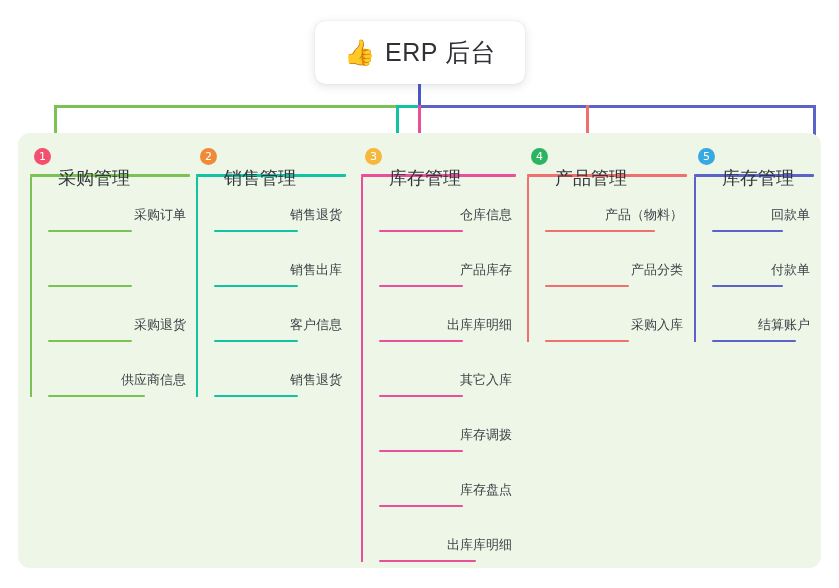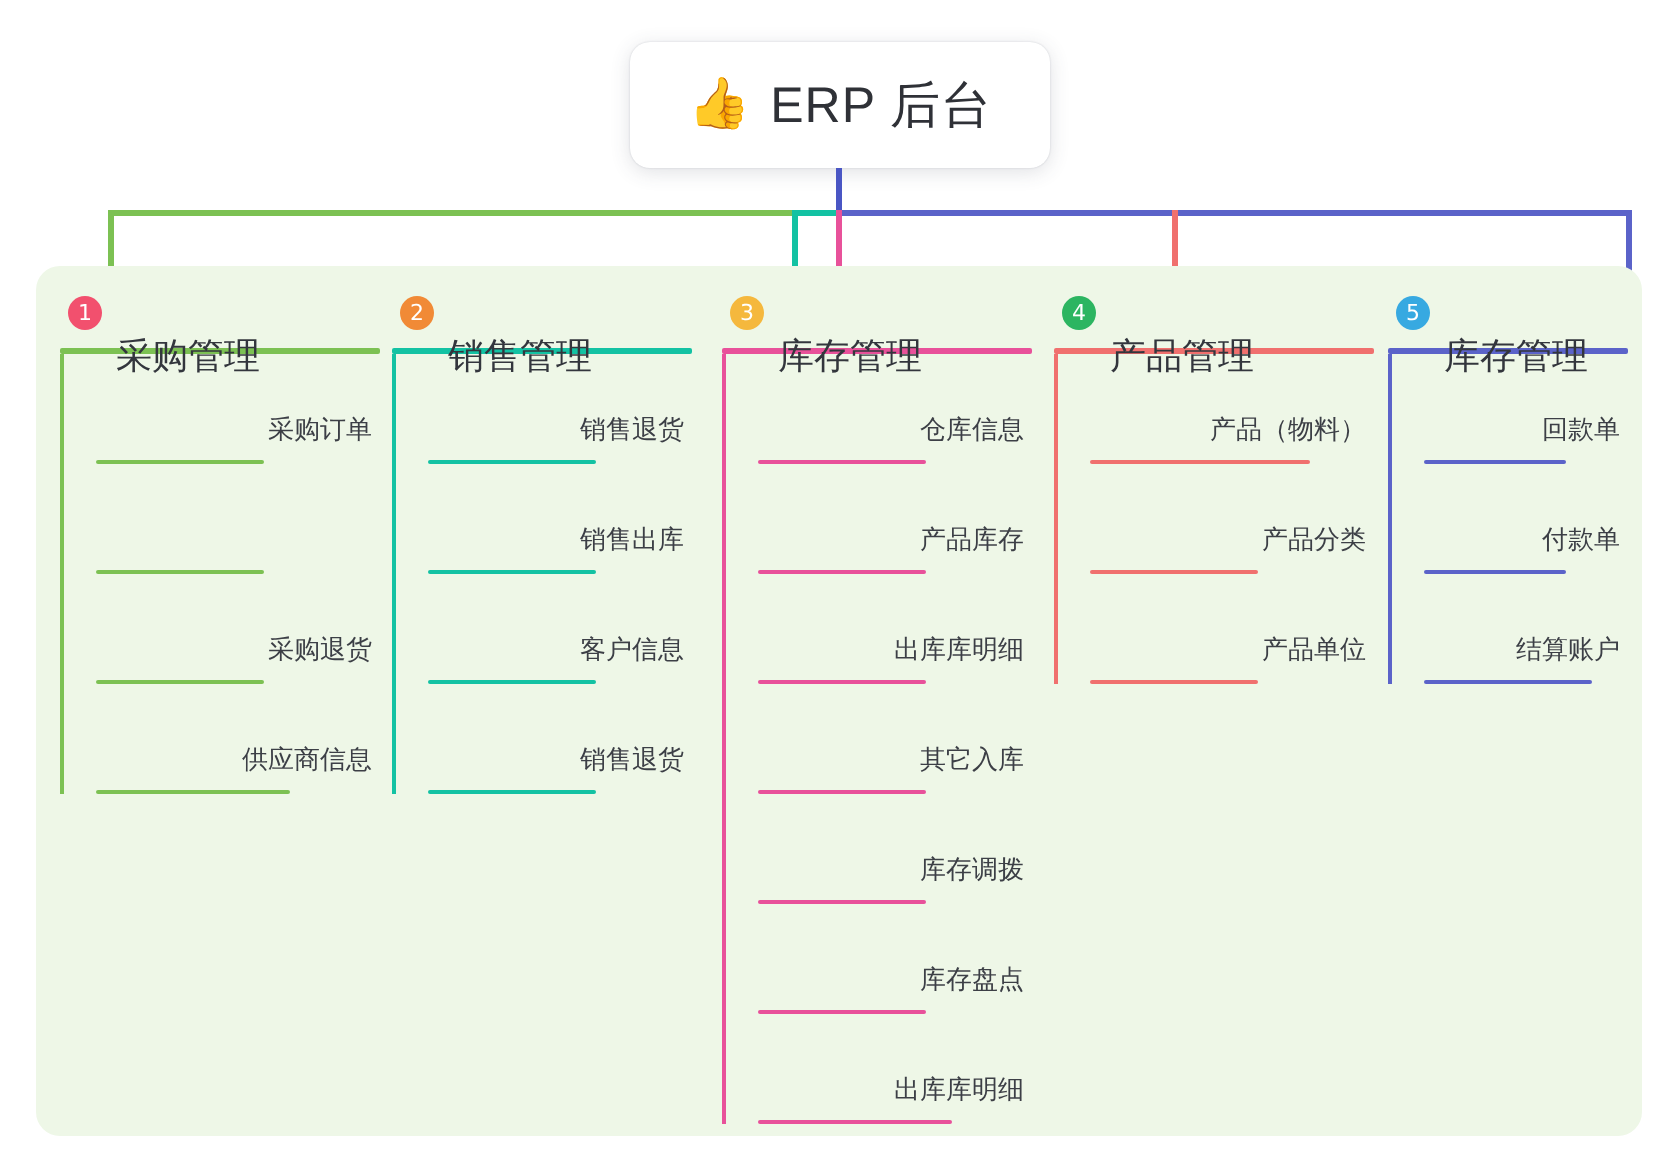--- a/index.html
+++ b/index.html
@@ -264,21 +264,21 @@
           <div class="spine" style="background: rgb(240, 112, 110); left: 0px;"></div>
           <div class="leaf">
             <div class="leaf-label">产品（物料）</div>
             <div class="leaf-rule" style="background: rgb(240, 112, 110); width: 110px;"></div>
           </div>
           <div class="leaf">
             <div class="leaf-label">产品分类</div>
             <div class="leaf-rule" style="background: rgb(240, 112, 110); width: 84px;"></div>
           </div>
           <div class="leaf">
-            <div class="leaf-label">产品单位</div>
+            <div class="leaf-label">采购入库</div>
             <div class="leaf-rule" style="background: rgb(240, 112, 110); width: 84px;"></div>
           </div>
         </div>
       </div>
       <div class="column" style="left: 694px; width: 120px;">
         <div class="col-head">
           <span class="badge" style="background: rgb(55, 169, 225);">5</span>
           <span class="col-title">库存管理</span>
         </div>
         <div class="col-rule" style="background: rgb(91, 99, 201);"></div>

